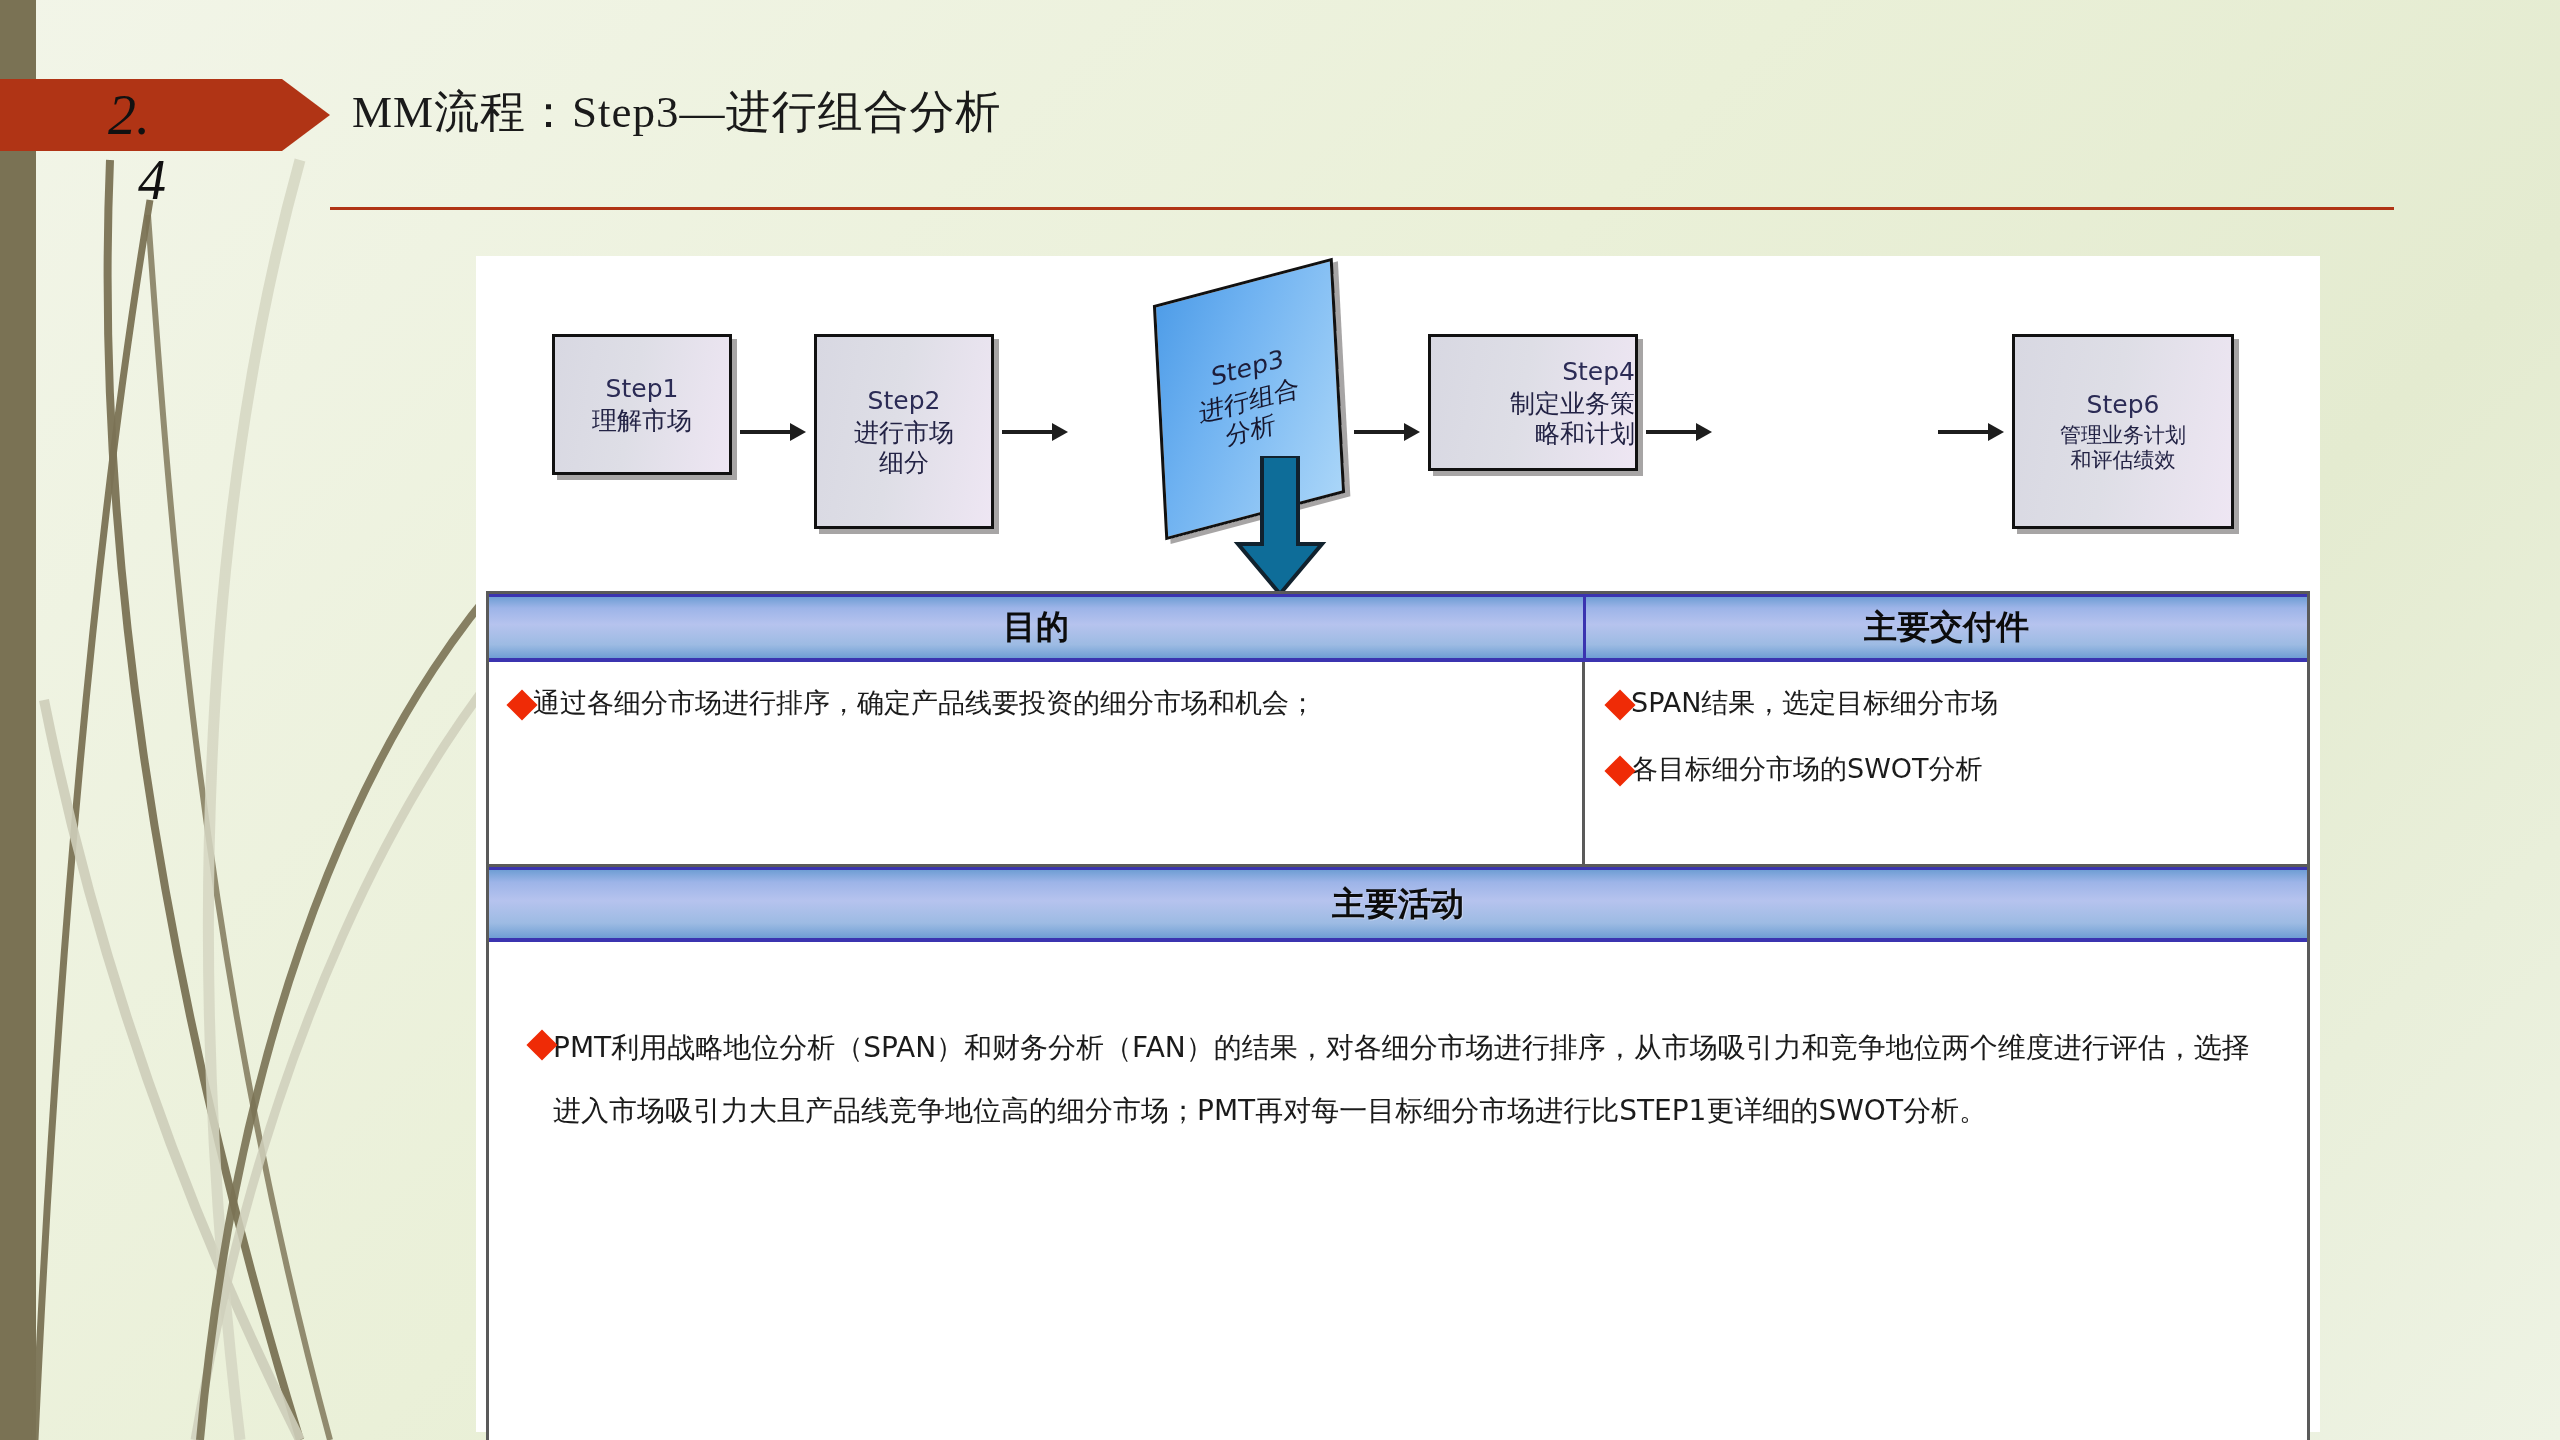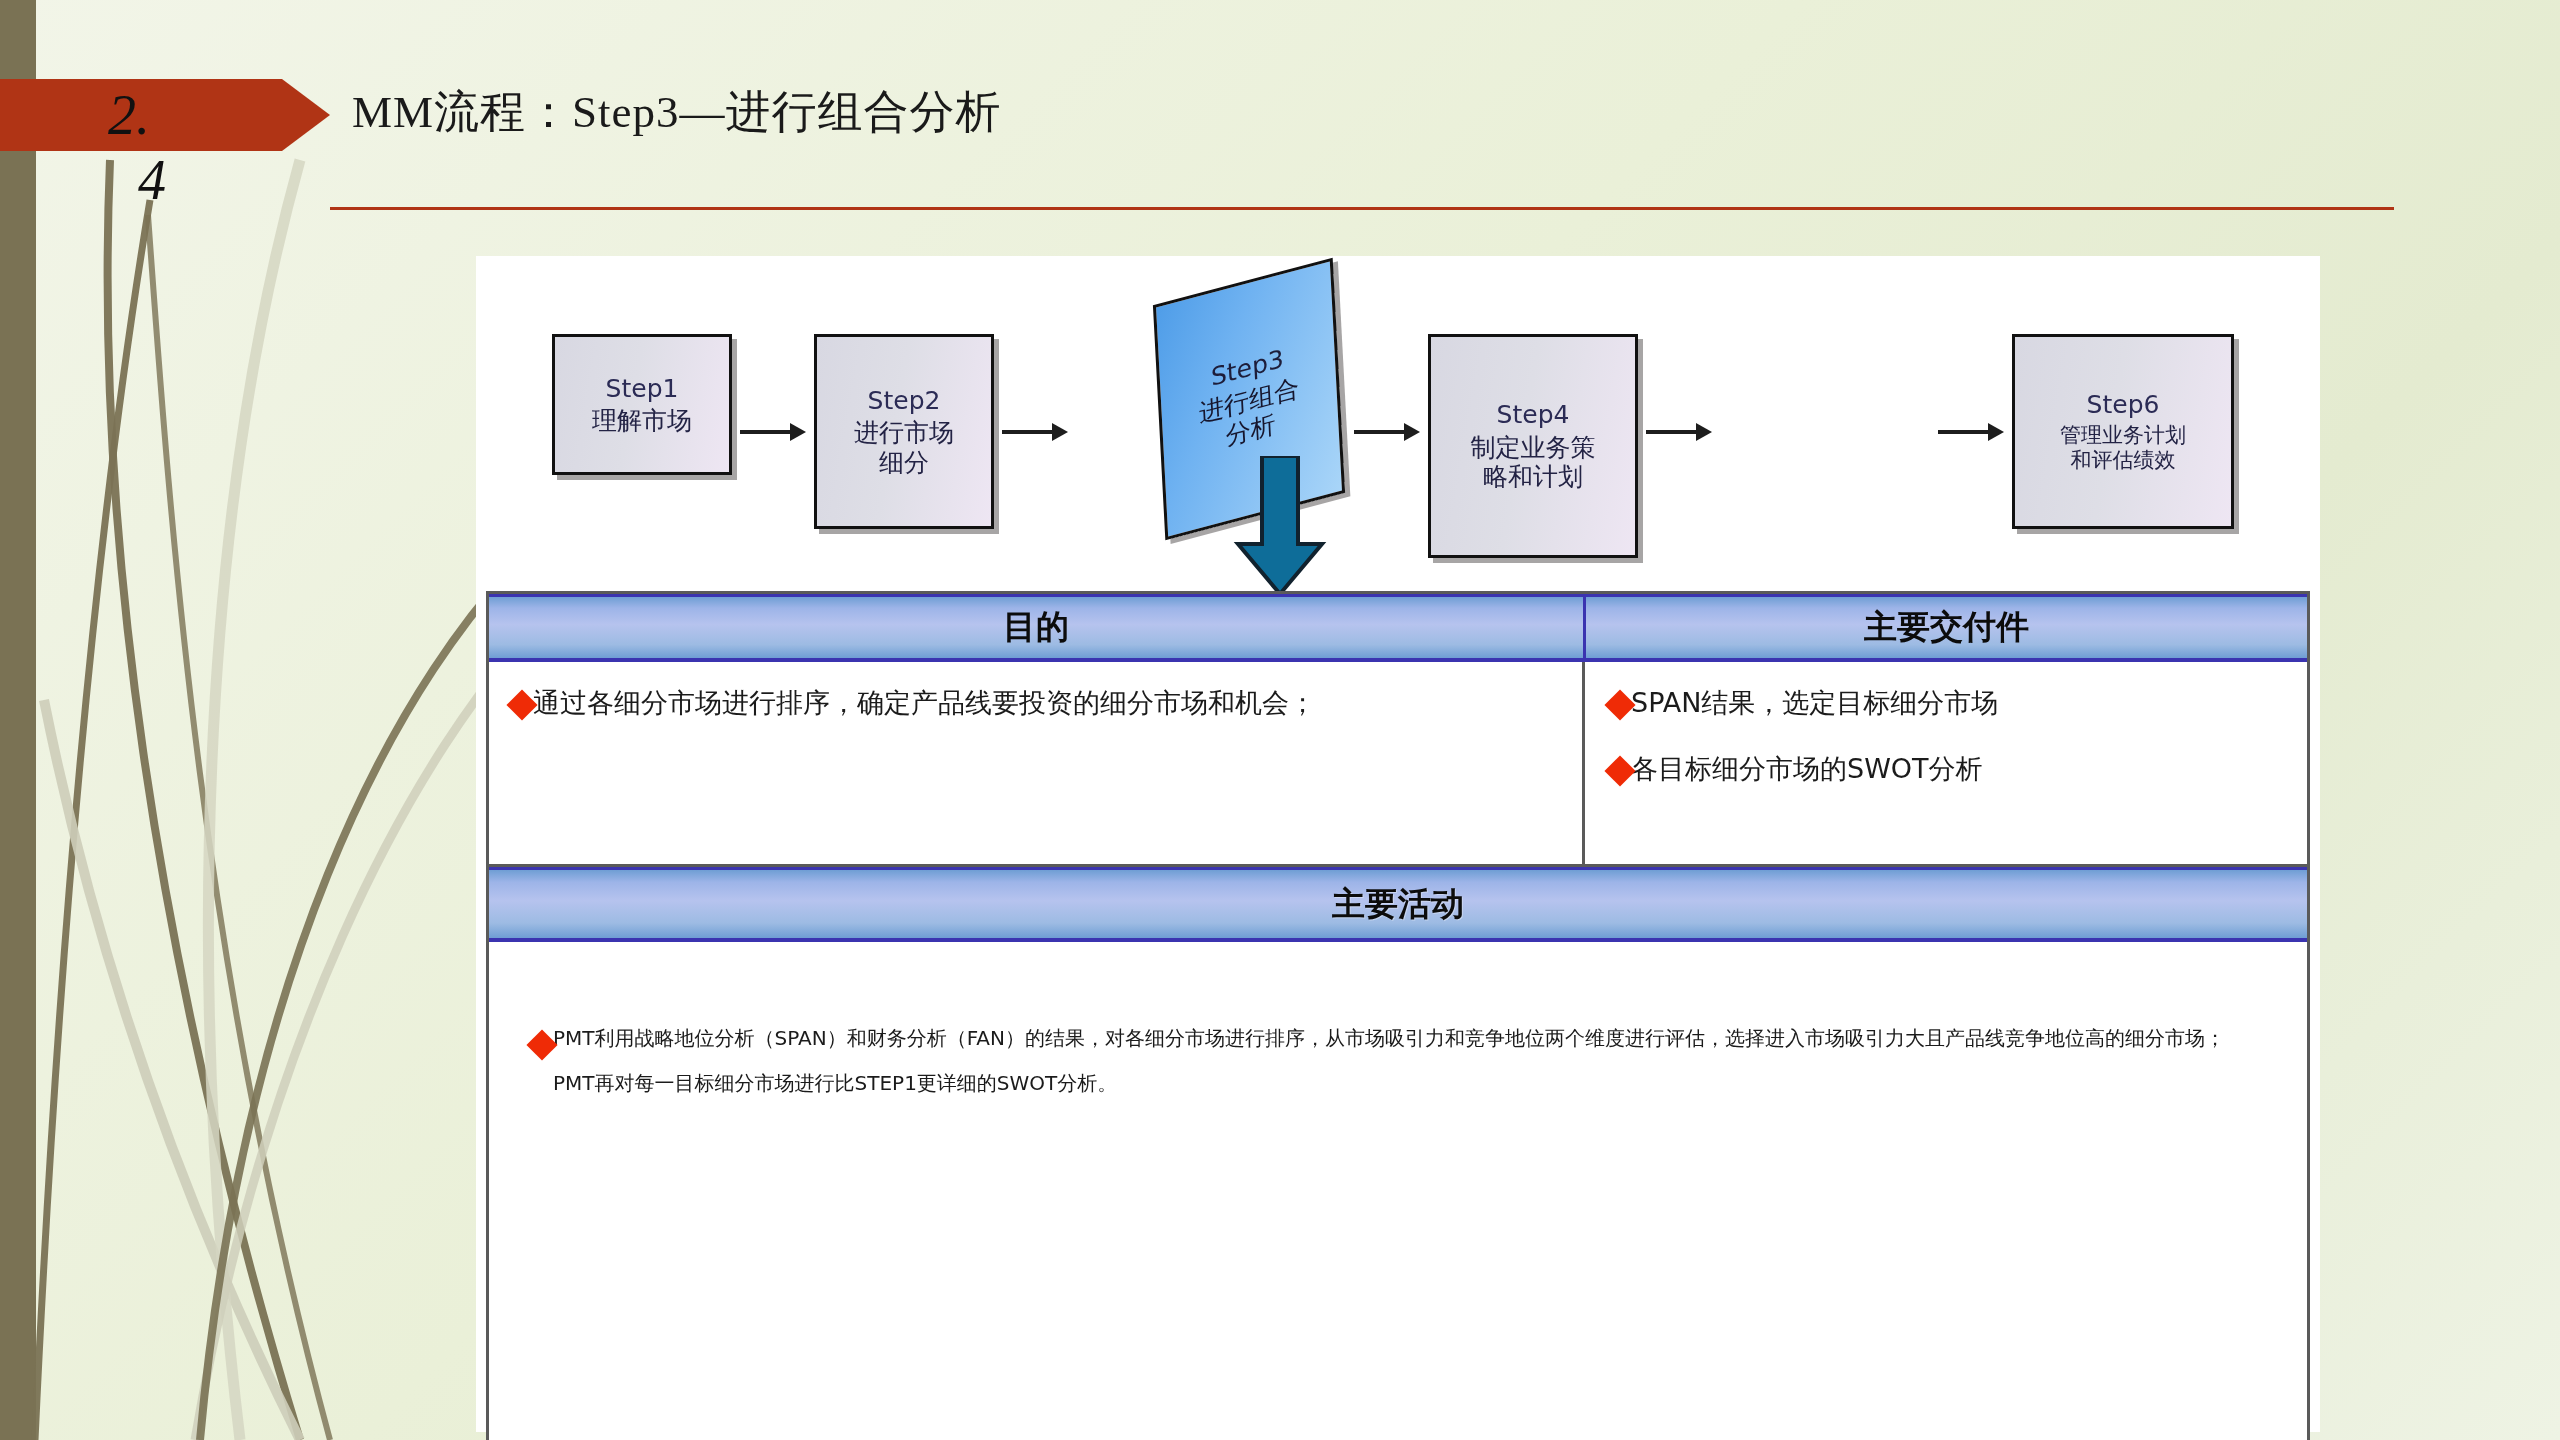--- a/index.html
+++ b/index.html
@@ -231,21 +231,21 @@
     position: relative;
   }
   #tbl1 .hcell.left { width: 1094px; border-right: 3px solid #3b34b0; }
   #tbl1 .hcell.right { flex: 1; }
 
   #tbl2 { left: 10px; top: 608px; width: 1824px; height: 590px; }
   #act-body {
     padding: 74px 0 0 42px;
   }
   #act-body .btxt {
-    font-size: 20px;
+    font-size: 28px;
     line-height: 2.25;
   }
 </style>
 </head>
 <body>
 
 <div id="slide">
 
   <div id="left-bar"></div>
 
@@ -299,21 +299,21 @@
         <div class="sname">Step3</div>
         <div class="sdesc">进行组合</div>
         <div class="sdesc">分析</div>
       </div>
 
       <div class="arrow-h" style="left:878px; top:167px; width:66px;">
         <div class="shaft" style="width:52px;"></div>
         <div class="head"></div>
       </div>
 
-      <div class="step-box" style="left:952px; top:78px; width:210px; height:224px;">
+      <div class="step-box" style="left:952px; top:78px; width:210px; height:137px;align-items:flex-end;">
         <div class="sname">Step4</div>
         <div class="sdesc">制定业务策</div>
         <div class="sdesc">略和计划</div>
       </div>
 
       <div class="arrow-h" style="left:1170px; top:167px; width:66px;">
         <div class="shaft" style="width:52px;"></div>
         <div class="head"></div>
       </div>
 

